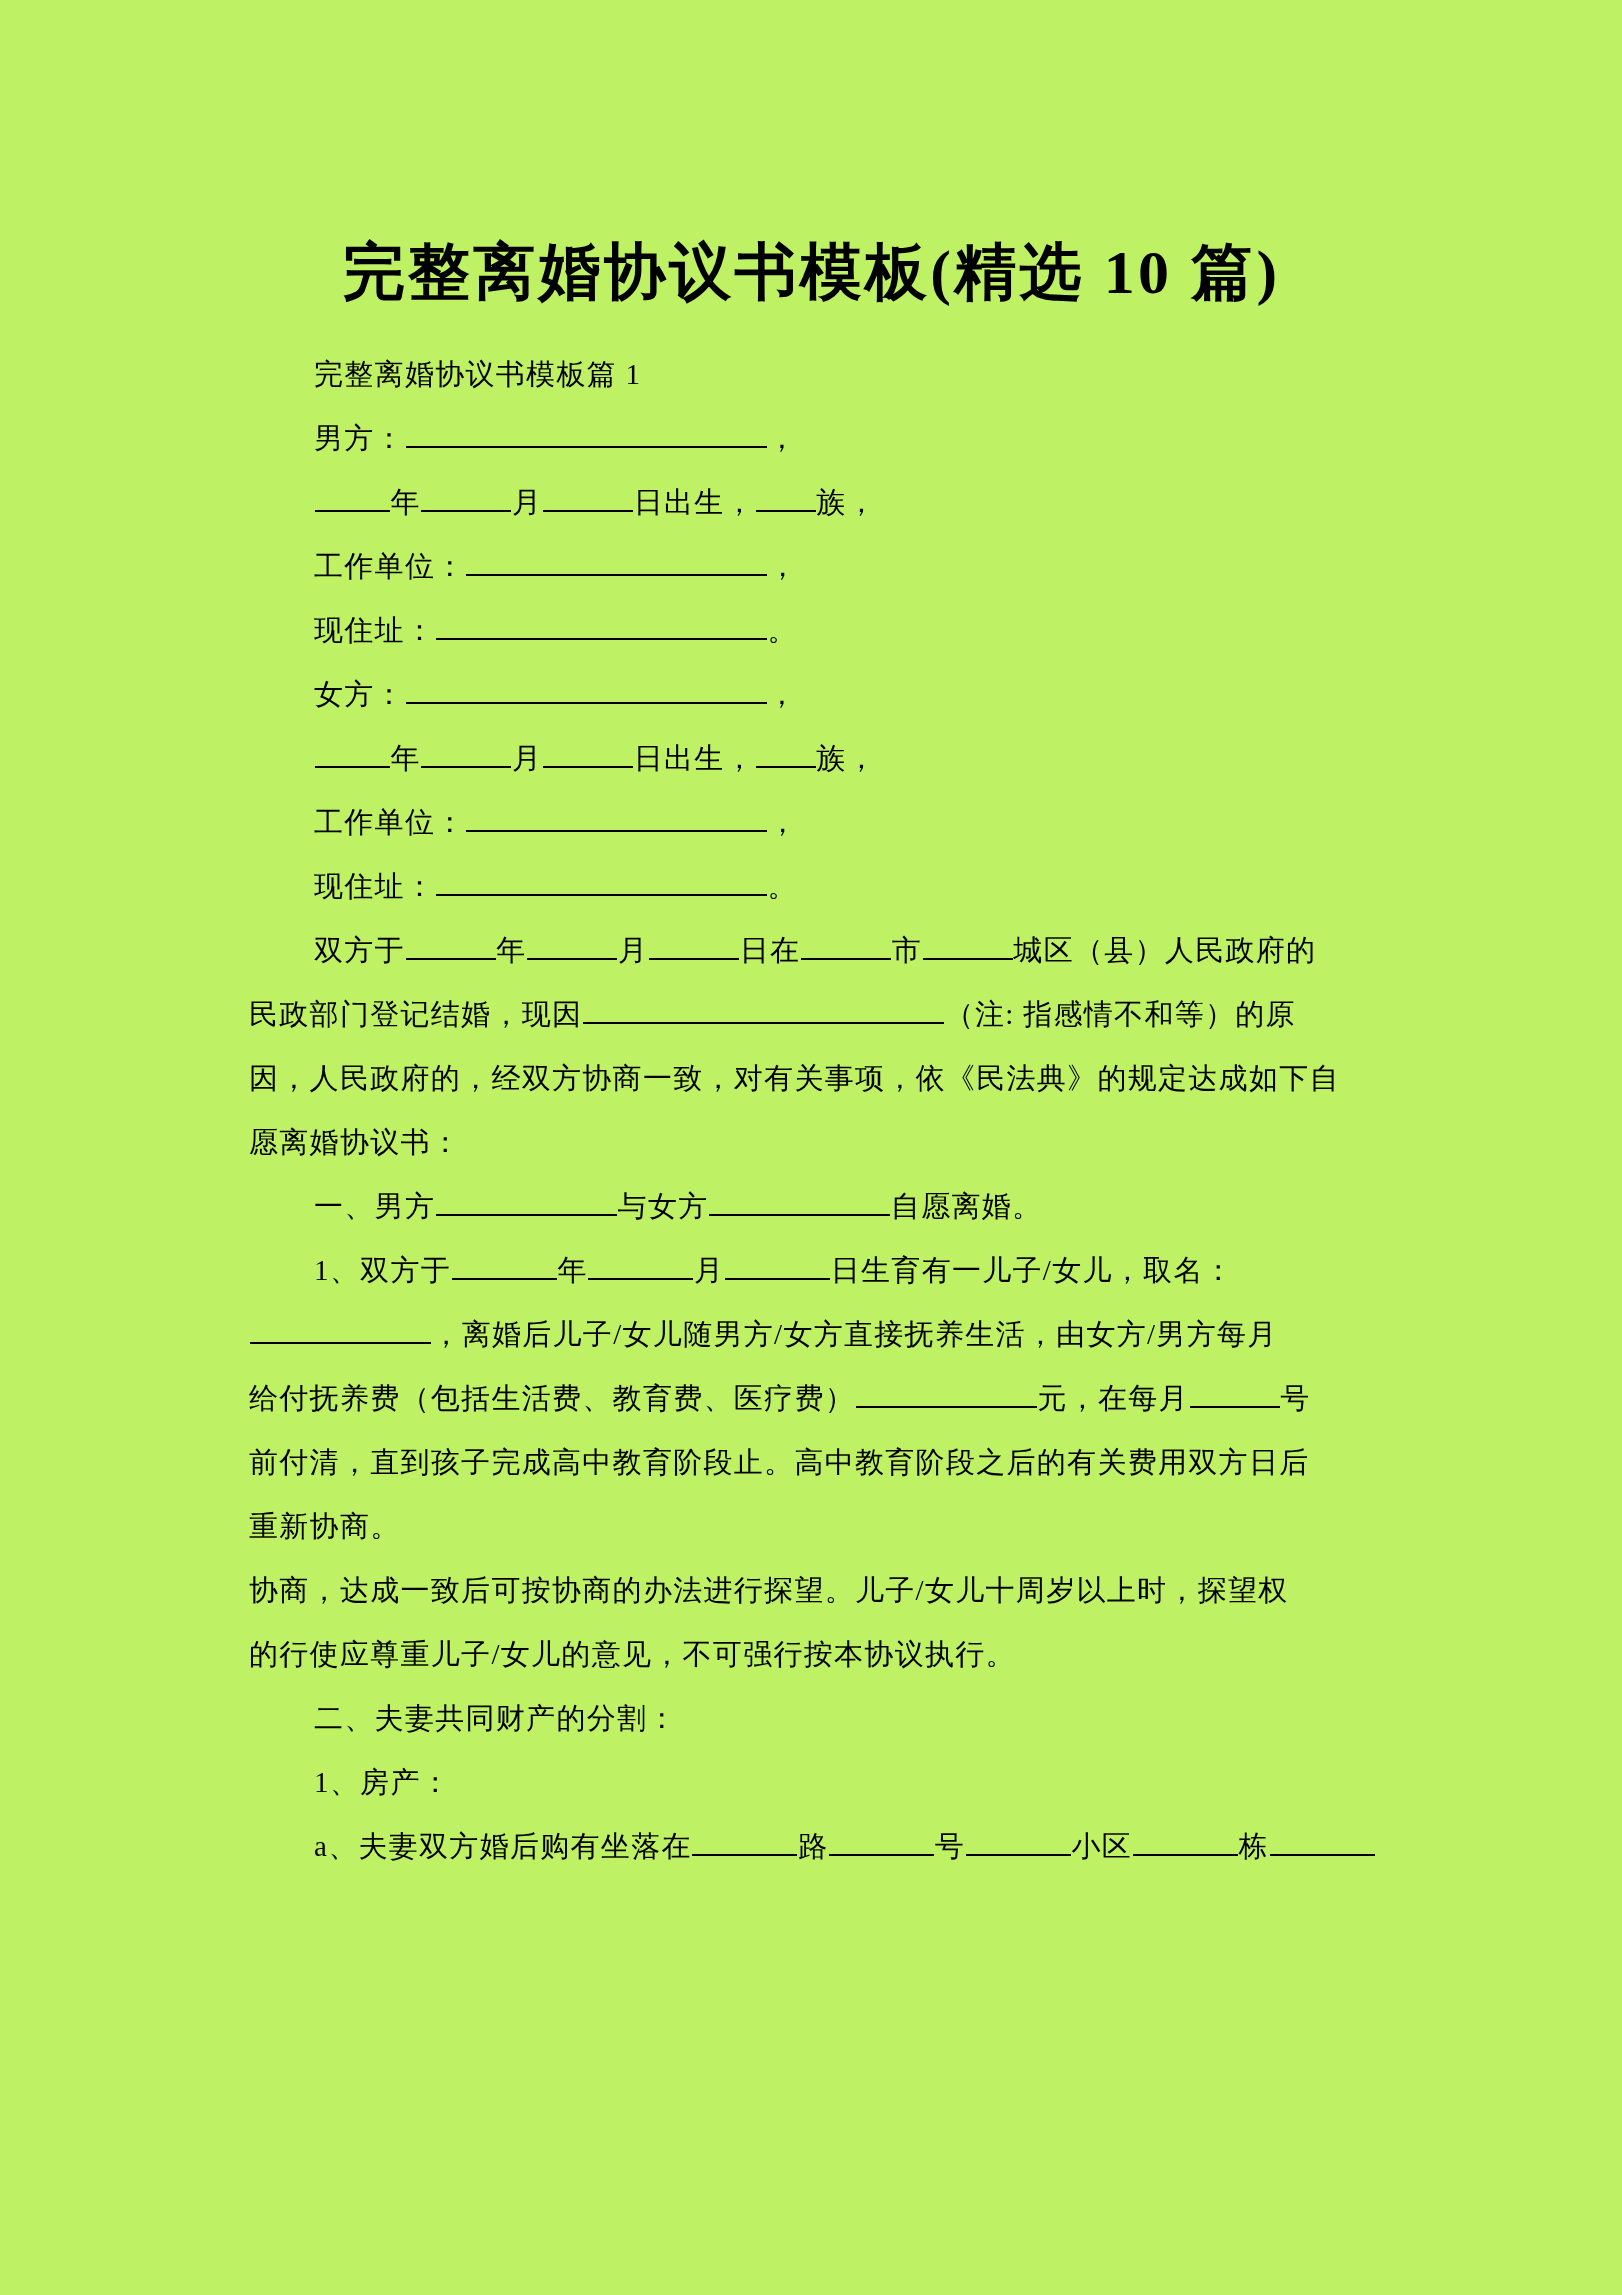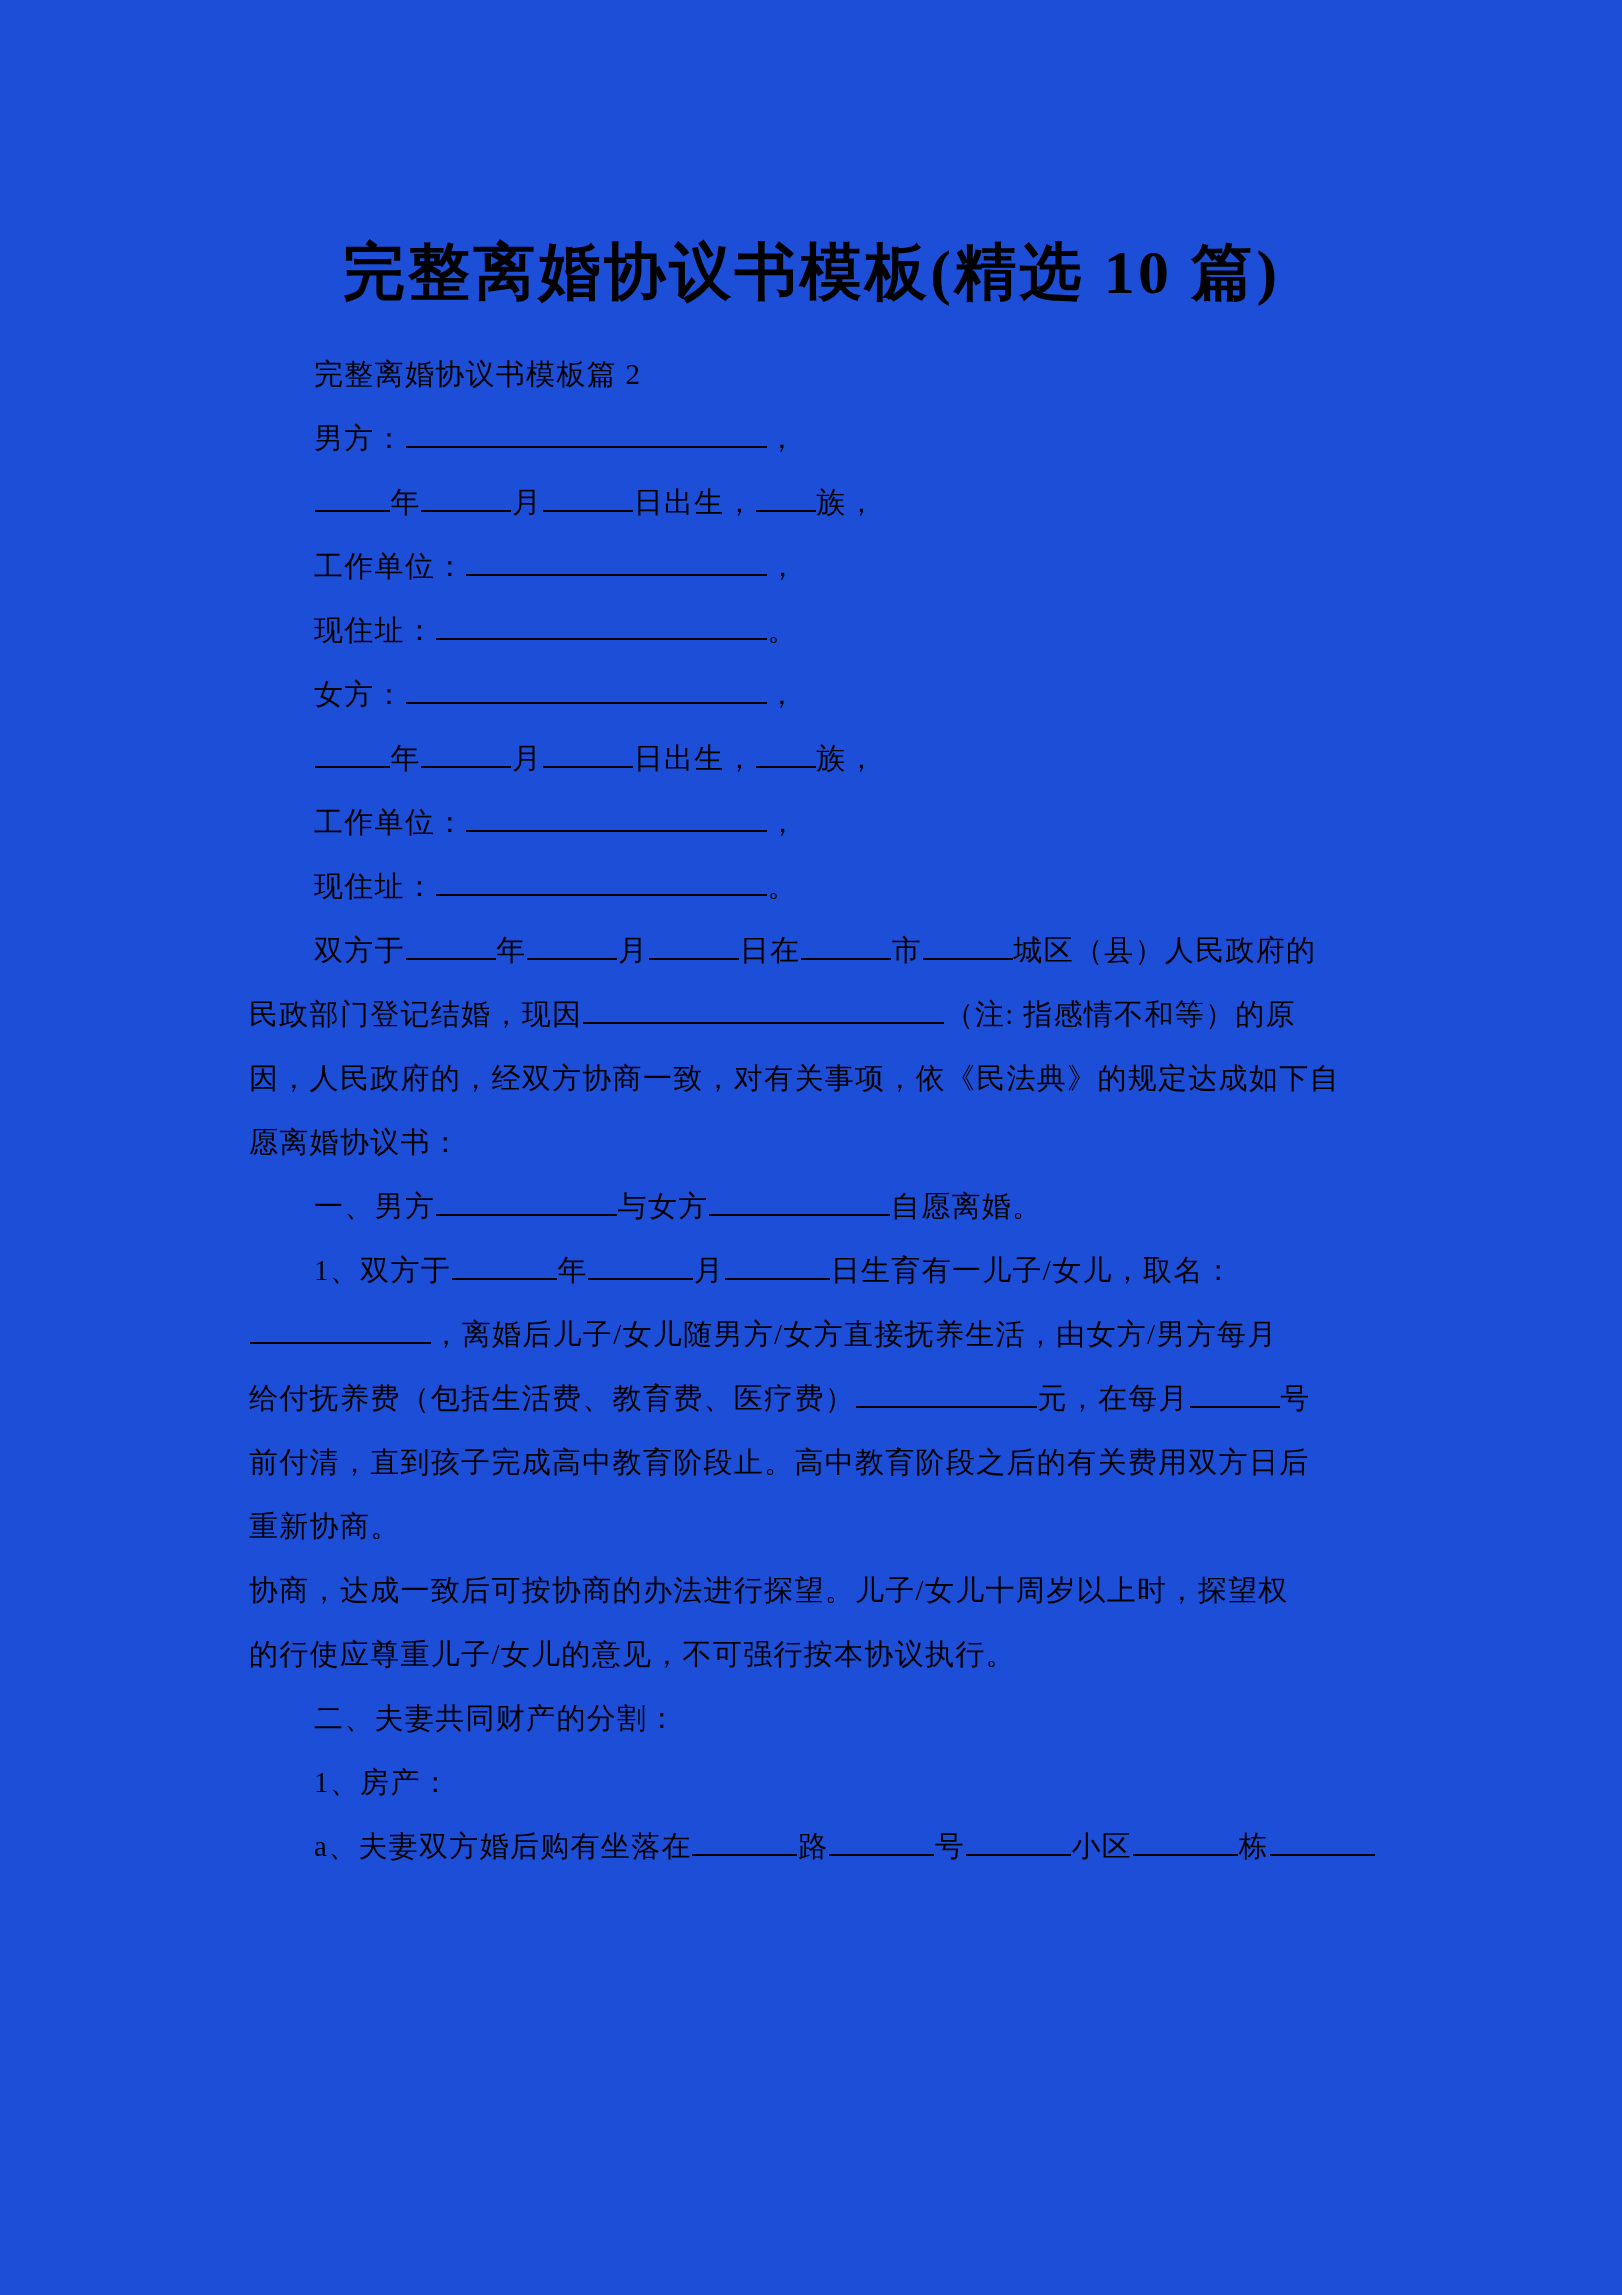--- a/index.html
+++ b/index.html
@@ -4,21 +4,21 @@
 <style>
   html, body {
     margin: 0;
     padding: 0;
     background: #ffffff;
   }
   .page {
     position: relative;
     width: 1623px;
     height: 2295px;
-    background: #1d4ed8;
+    background: #bef264;
     overflow: hidden;
     font-family: "Liberation Serif", "DejaVu Serif", serif;
     color: #000000;
   }
   .title {
     position: absolute;
     top: 196px;
     left: 0;
     right: 0;
     text-align: center;
@@ -53,21 +53,21 @@
   }
 </style>
 </head>
 <body>
 
 <div class="page">
 
   <h1 class="title">完整离婚协议书模板(精选 10 篇)</h1>
 
   <div class="content">
-    <p class="line indent">完整离婚协议书模板篇 2</p>
+    <p class="line indent">完整离婚协议书模板篇 1</p>
     <p class="line indent">男方：<span class="blank" style="width: 361px;"></span>，</p>
     <p class="line indent"><span class="blank" style="width: 75px;"></span>年<span class="blank" style="width: 90px;"></span>月<span class="blank" style="width: 90px;"></span>日出生，<span class="blank" style="width: 60px;"></span>族，</p>
     <p class="line indent">工作单位：<span class="blank" style="width: 301px;"></span>，</p>
     <p class="line indent">现住址：<span class="blank" style="width: 331px;"></span>。</p>
     <p class="line indent">女方：<span class="blank" style="width: 361px;"></span>，</p>
     <p class="line indent"><span class="blank" style="width: 75px;"></span>年<span class="blank" style="width: 90px;"></span>月<span class="blank" style="width: 90px;"></span>日出生，<span class="blank" style="width: 60px;"></span>族，</p>
     <p class="line indent">工作单位：<span class="blank" style="width: 301px;"></span>，</p>
     <p class="line indent">现住址：<span class="blank" style="width: 331px;"></span>。</p>
     <p class="line indent">双方于<span class="blank" style="width: 90px;"></span>年<span class="blank" style="width: 90px;"></span>月<span class="blank" style="width: 90px;"></span>日在<span class="blank" style="width: 90px;"></span>市<span class="blank" style="width: 90px;"></span>城区（县）人民政府的</p>
     <p class="line">民政部门登记结婚，现因<span class="blank" style="width: 361px;"></span>（注: 指感情不和等）的原</p>

